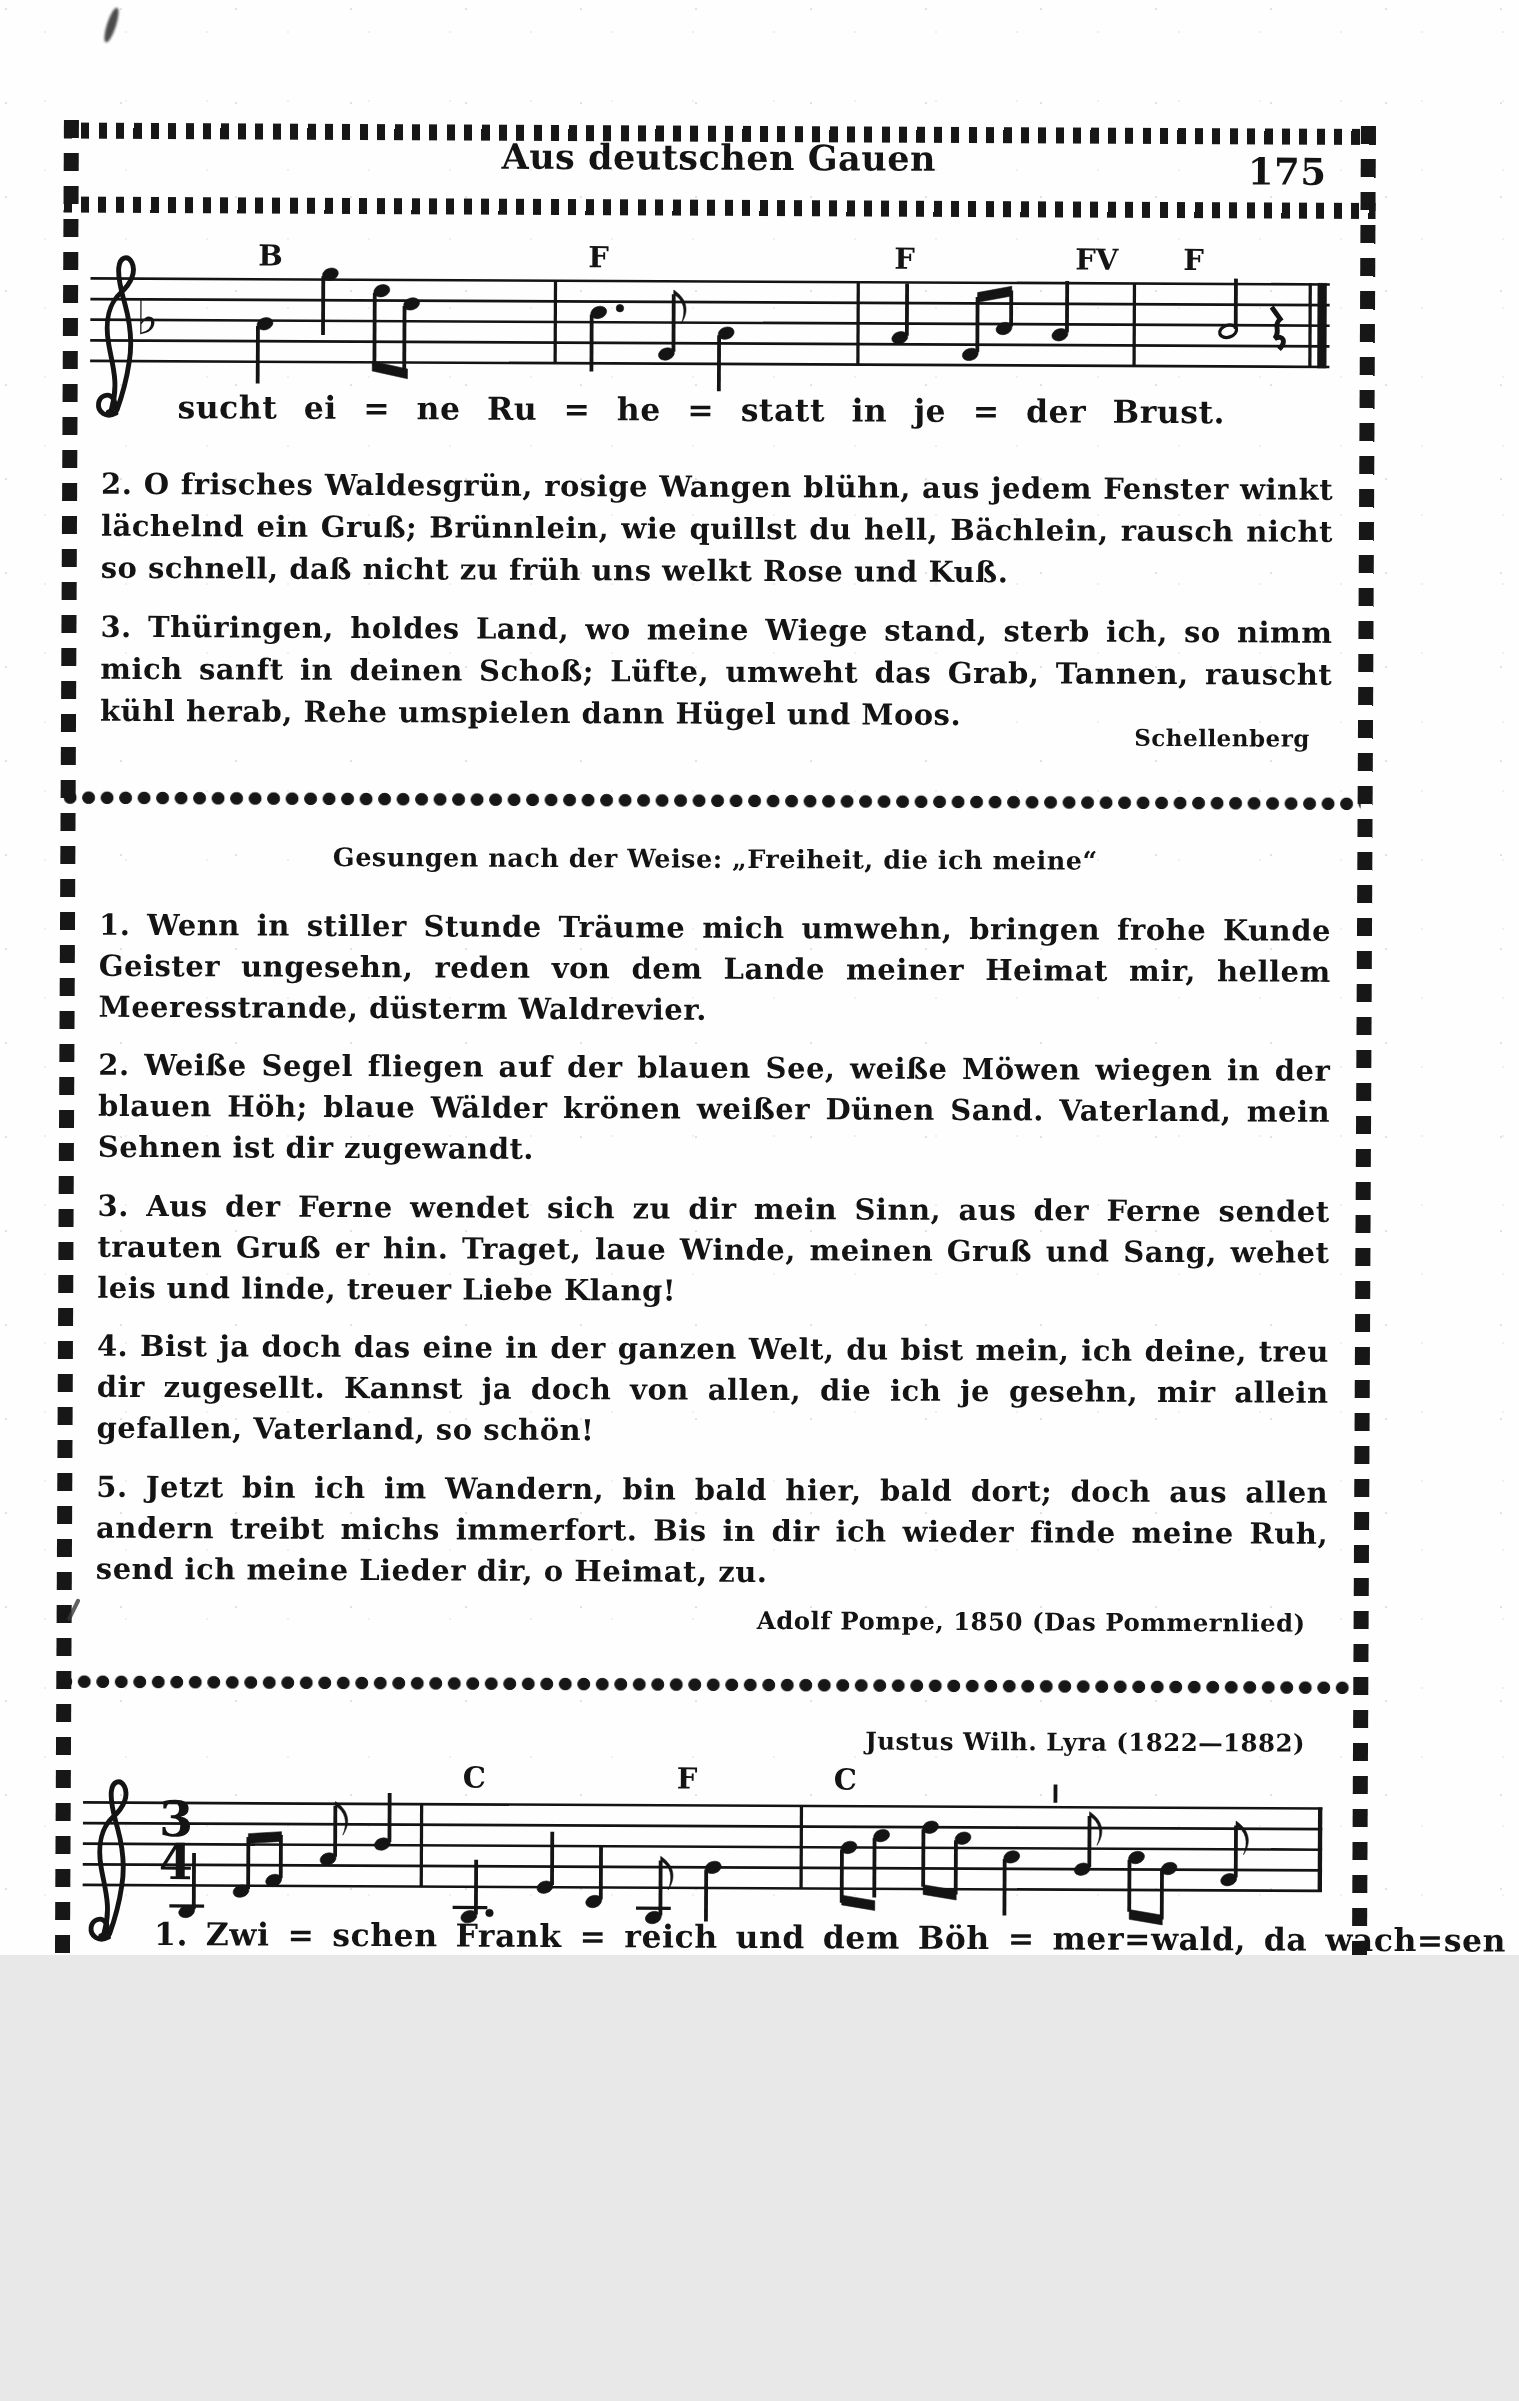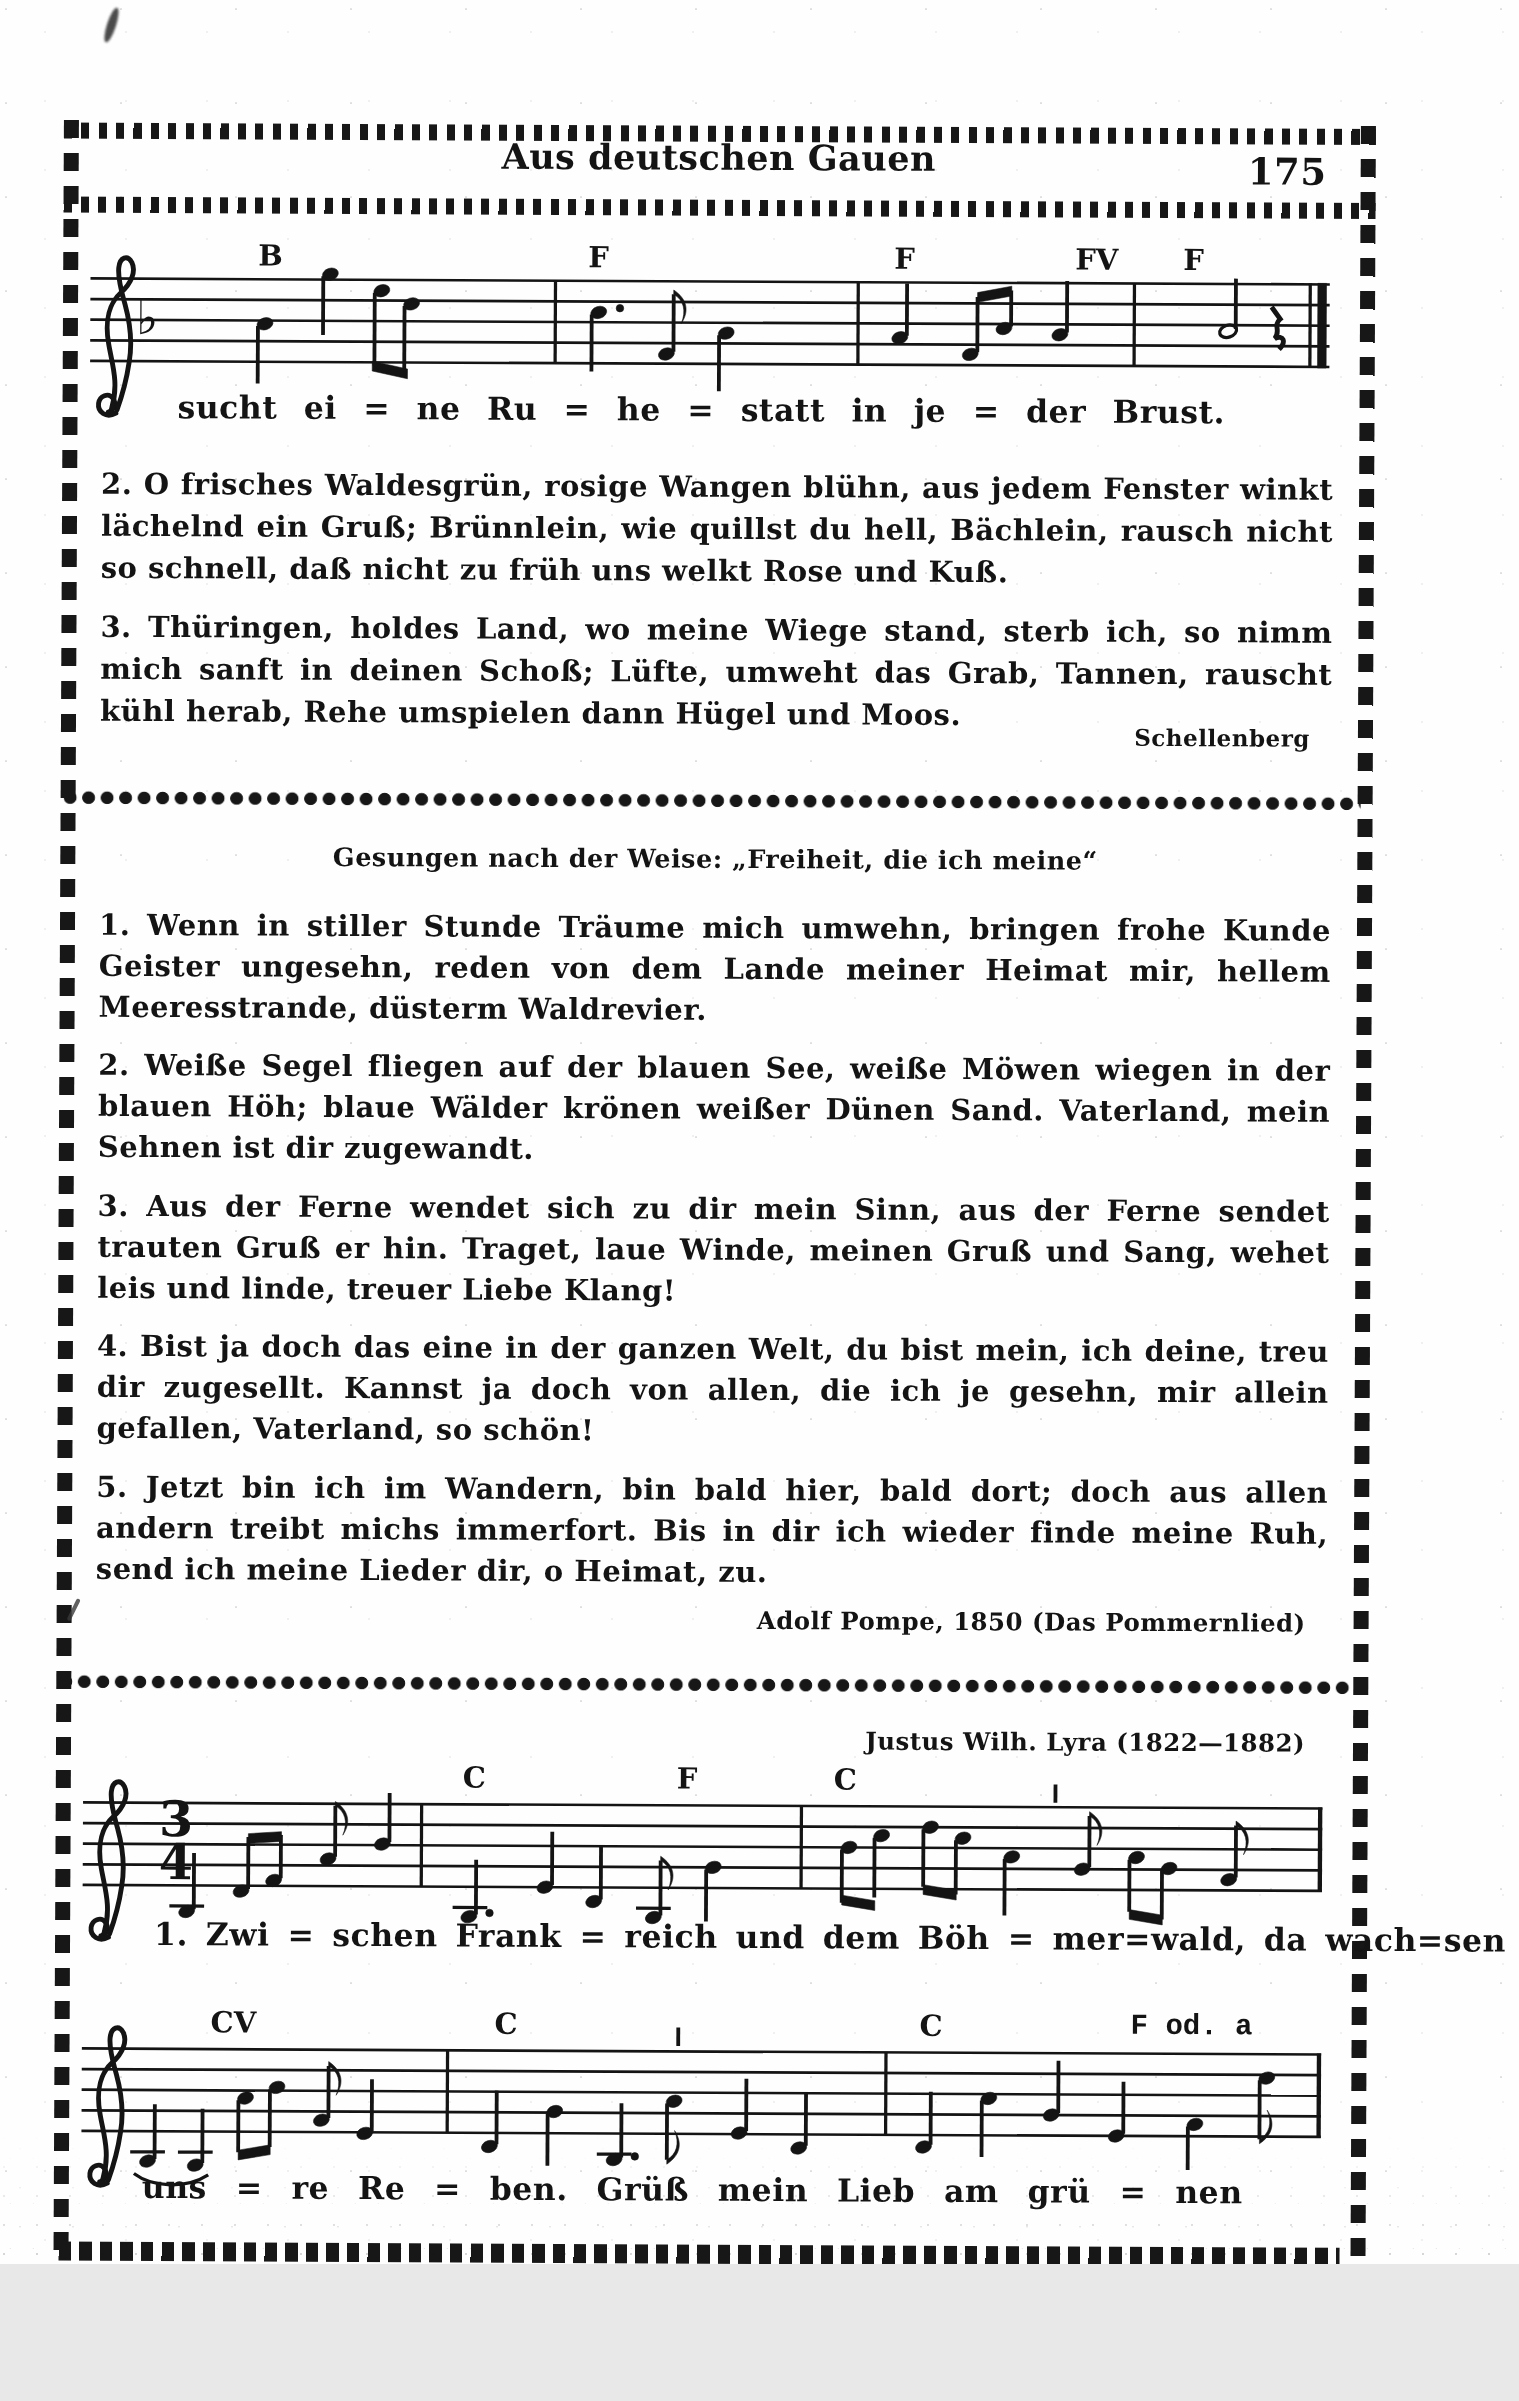--- a/index.html
+++ b/index.html
@@ -1,16 +1,16 @@
 <!DOCTYPE html>
 <html style="font-size:8.7px"><head>
 <meta charset="utf-8">
 <style>
   html,body{margin:0;padding:0;background:#e8e8e8;}
-  .page{position:relative;width:1520px;height:2264px;background:#fefefe;overflow:hidden;
+  .page{position:relative;width:1520px;height:1955px;background:#fefefe;overflow:hidden;
         font-family:"DejaVu Serif", serif;color:#141414;}
   .abs{position:absolute;}
   
   .noise-all{left:0;top:0;width:1520px;height:2401px;opacity:.14;pointer-events:none;
     background-image:
       radial-gradient(circle at 6px 9.2px, #222 0.8px, transparent 1.1px),
       radial-gradient(circle at 45px 32px, #333 0.5px, transparent 0.9px);
     background-size:115px 94px, 81px 69px;}
   .noise-bottom{left:0;top:2133px;width:1520px;height:268px;opacity:.5;pointer-events:none;
     background-image:

